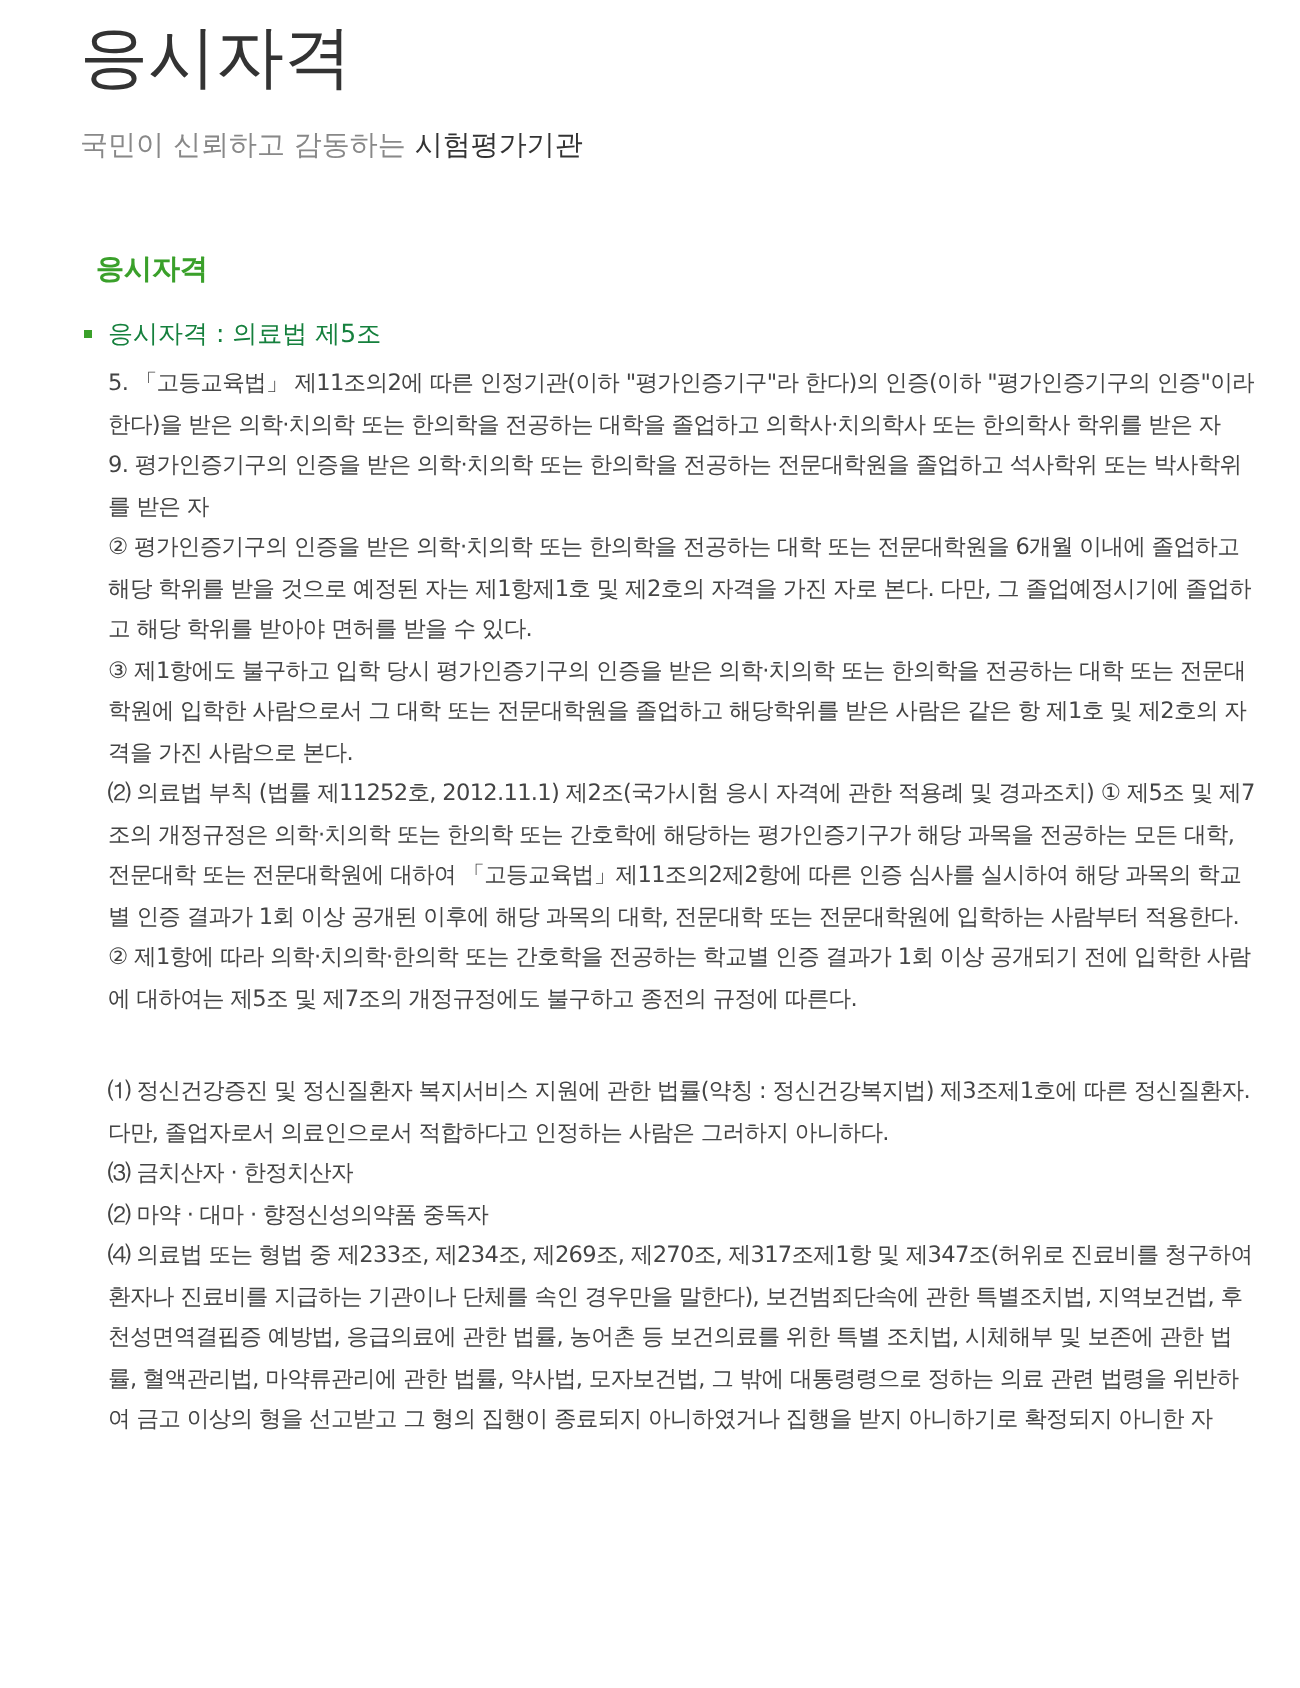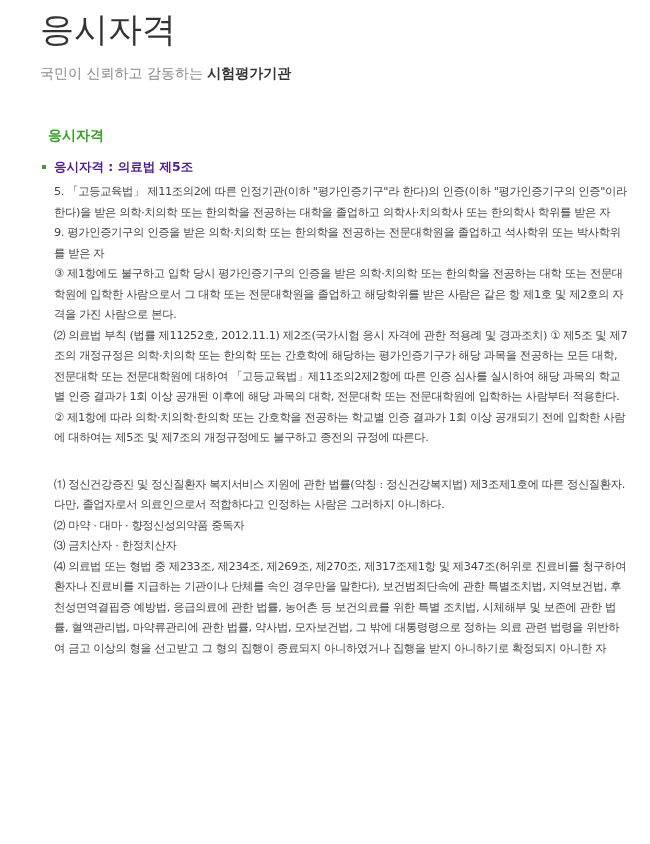--- a/index.html
+++ b/index.html
@@ -9,29 +9,29 @@
       color: #333333;
     }
     .page { position: relative; padding: 0 0 0 40px; }
     .title {
       font-size: 34px; font-weight: normal; color: #333;
       margin: 0; padding-top: 6px; line-height: 46px; letter-spacing: 0px;
     }
     .subtitle {
       font-size: 14px; color: #888; margin-top: 12px; line-height: 18px;
     }
-    .subtitle b { color: #333; font-weight: bold; }
+    .subtitle b { color: #333; font-weight: normal; }
     .section-head {
       margin-top: 44px; margin-left: 8px;
       font-size: 14px; font-weight: bold; color: #3aa02a; line-height: 18px;
     }
     .block { margin-top: 14px; }
     .block-title {
       position: relative; padding-left: 14px;
-      font-size: 12.5px; font-weight: bold; color: #4c1d95; line-height: 18px;
+      font-size: 12.5px; font-weight: normal; color: #15803d; line-height: 18px;
     }
     .bullet {
       position: absolute; left: 2px; top: 7px; width: 4px; height: 4px; background: #3aa02a;
     }
     .body-text {
       margin: 6px 0 0 14px; width: 576px;
       font-size: 11.3px; line-height: 20.5px; color: #444; letter-spacing: -0.35px;
     }
     .body-text p { margin: 0; }
     .block2 { margin-top: 26px; }
@@ -48,27 +48,28 @@
   <div class="section-head">응시자격</div>
 
   <div class="block">
     <div class="block-title">
       <span class="bullet"></span>
       <span>응시자격 : 의료법 제5조</span>
     </div>
     <div class="body-text">
       <p>5. 「고등교육법」 제11조의2에 따른 인정기관(이하 "평가인증기구"라 한다)의 인증(이하 "평가인증기구의 인증"이라 한다)을 받은 의학·치의학 또는 한의학을 전공하는 대학을 졸업하고 의학사·치의학사 또는 한의학사 학위를 받은 자</p>
       <p>9. 평가인증기구의 인증을 받은 의학·치의학 또는 한의학을 전공하는 전문대학원을 졸업하고 석사학위 또는 박사학위를 받은 자</p>
+      <p>② 평가인증기구의 인증을 받은 의학·치의학 또는 한의학을 전공하는 대학 또는 전문대학원을 6개월 이내에 졸업하고 해당 학위를 받을 것으로 예정된 자는 제1항제1호 및 제2호의 자격을 가진 자로 본다. 다만, 그 졸업예정시기에 졸업하고 해당 학위를 받아야 면허를 받을 수 있다.</p>
       <p>③ 제1항에도 불구하고 입학 당시 평가인증기구의 인증을 받은 의학·치의학 또는 한의학을 전공하는 대학 또는 전문대학원에 입학한 사람으로서 그 대학 또는 전문대학원을 졸업하고 해당학위를 받은 사람은 같은 항 제1호 및 제2호의 자격을 가진 사람으로 본다.</p>
       <p>⑵ 의료법 부칙 (법률 제11252호, 2012.11.1) 제2조(국가시험 응시 자격에 관한 적용례 및 경과조치) ① 제5조 및 제7조의 개정규정은 의학·치의학 또는 한의학 또는 간호학에 해당하는 평가인증기구가 해당 과목을 전공하는 모든 대학, 전문대학 또는 전문대학원에 대하여 「고등교육법」제11조의2제2항에 따른 인증 심사를 실시하여 해당 과목의 학교별 인증 결과가 1회 이상 공개된 이후에 해당 과목의 대학, 전문대학 또는 전문대학원에 입학하는 사람부터 적용한다.</p>
       <p>② 제1항에 따라 의학·치의학·한의학 또는 간호학을 전공하는 학교별 인증 결과가 1회 이상 공개되기 전에 입학한 사람에 대하여는 제5조 및 제7조의 개정규정에도 불구하고 종전의 규정에 따른다.</p>
     </div>
   </div>
 
   <div class="block block2">
     <div class="body-text">
       <p>⑴ 정신건강증진 및 정신질환자 복지서비스 지원에 관한 법률(약칭 : 정신건강복지법) 제3조제1호에 따른 정신질환자. 다만, 졸업자로서 의료인으로서 적합하다고 인정하는 사람은 그러하지 아니하다.</p>
+      <p>⑶ 금치산자 · 한정치산자</p>
       <p>⑵ 마약 · 대마 · 향정신성의약품 중독자</p>
-      <p>⑶ 금치산자 · 한정치산자</p>
       <p>⑷ 의료법 또는 형법 중 제233조, 제234조, 제269조, 제270조, 제317조제1항 및 제347조(허위로 진료비를 청구하여 환자나 진료비를 지급하는 기관이나 단체를 속인 경우만을 말한다), 보건범죄단속에 관한 특별조치법, 지역보건법, 후천성면역결핍증 예방법, 응급의료에 관한 법률, 농어촌 등 보건의료를 위한 특별 조치법, 시체해부 및 보존에 관한 법률, 혈액관리법, 마약류관리에 관한 법률, 약사법, 모자보건법, 그 밖에 대통령령으로 정하는 의료 관련 법령을 위반하여 금고 이상의 형을 선고받고 그 형의 집행이 종료되지 아니하였거나 집행을 받지 아니하기로 확정되지 아니한 자</p>
     </div>
   </div>
 </div>
 
 </body></html>

